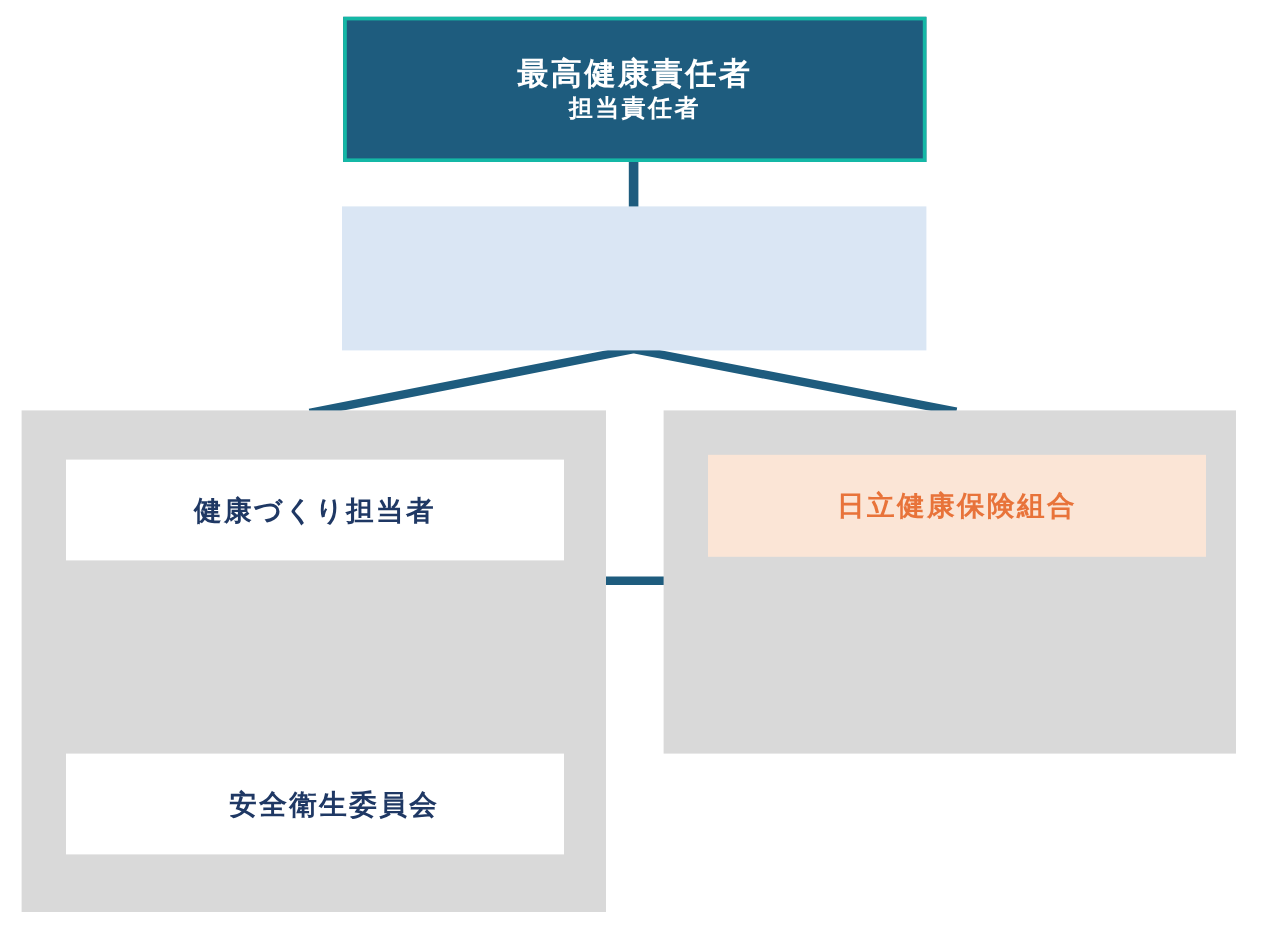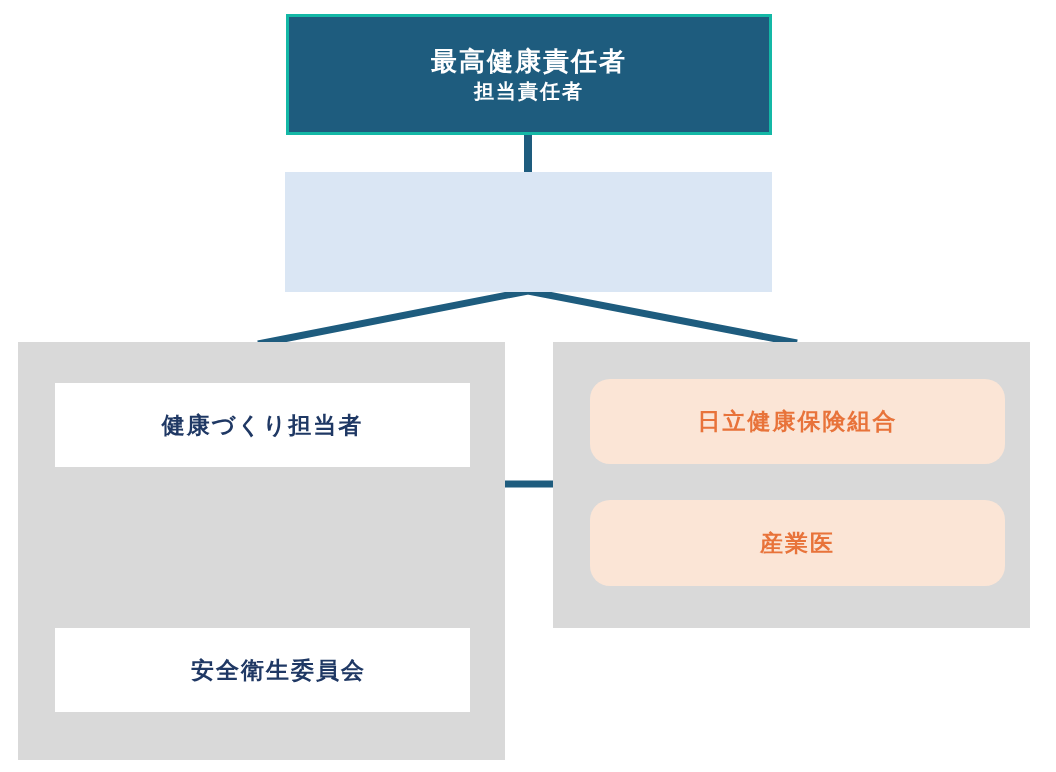--- a/index.html
+++ b/index.html
@@ -59,21 +59,21 @@
     display: flex;
     align-items: center;
     justify-content: center;
     text-align: center;
     font-size: 23px;
     font-weight: bold;
     letter-spacing: 2px;
     box-sizing: border-box;
   }
   .item-white  { background: #ffffff; color: #1F3864; }
-  .item-peach  { background: #FBE5D6; color: #E8733A; border-radius: 20px; }
+  .item-peach  { background: #FBE5D6; color: #E8733A; }
   .li-1 { top: 41px; }
   .li-2 { top: 164px; }
   .li-3 { top: 286px; padding-left: 32px; }
   .ri-1 { top: 37px; height: 85px; }
   .ri-2 { top: 158px; height: 86px; }
 </style>
 </head>
 <body>
 
 <div class="canvas">
@@ -92,16 +92,15 @@
   <div class="node manager-box">
   </div>
 
   <div class="panel panel-left">
     <div class="item item-white li-1">健康づくり担当者</div>
     <div class="item item-white li-3">安全衛生委員会</div>
   </div>
 
   <div class="panel panel-right">
     <div class="item item-peach ri-1">日立健康保険組合</div>
-    <div class="item item-peach ri-2">産業医</div>
   </div>
 
 </div>
 
 </body></html>

